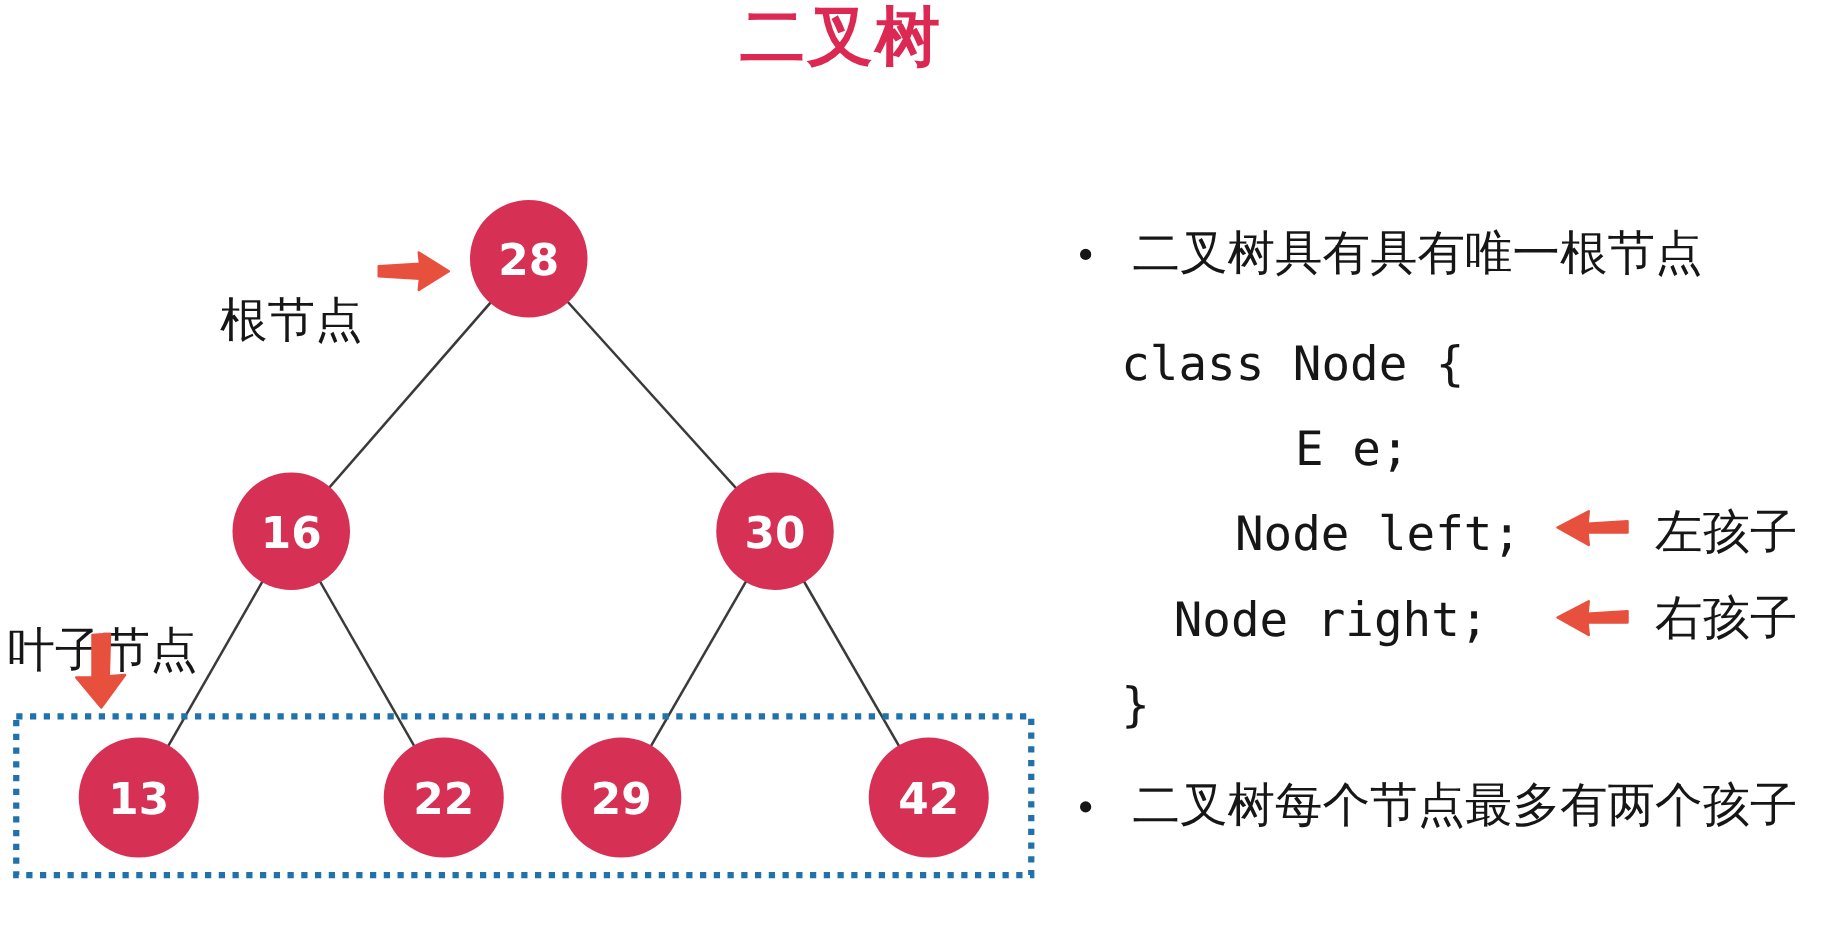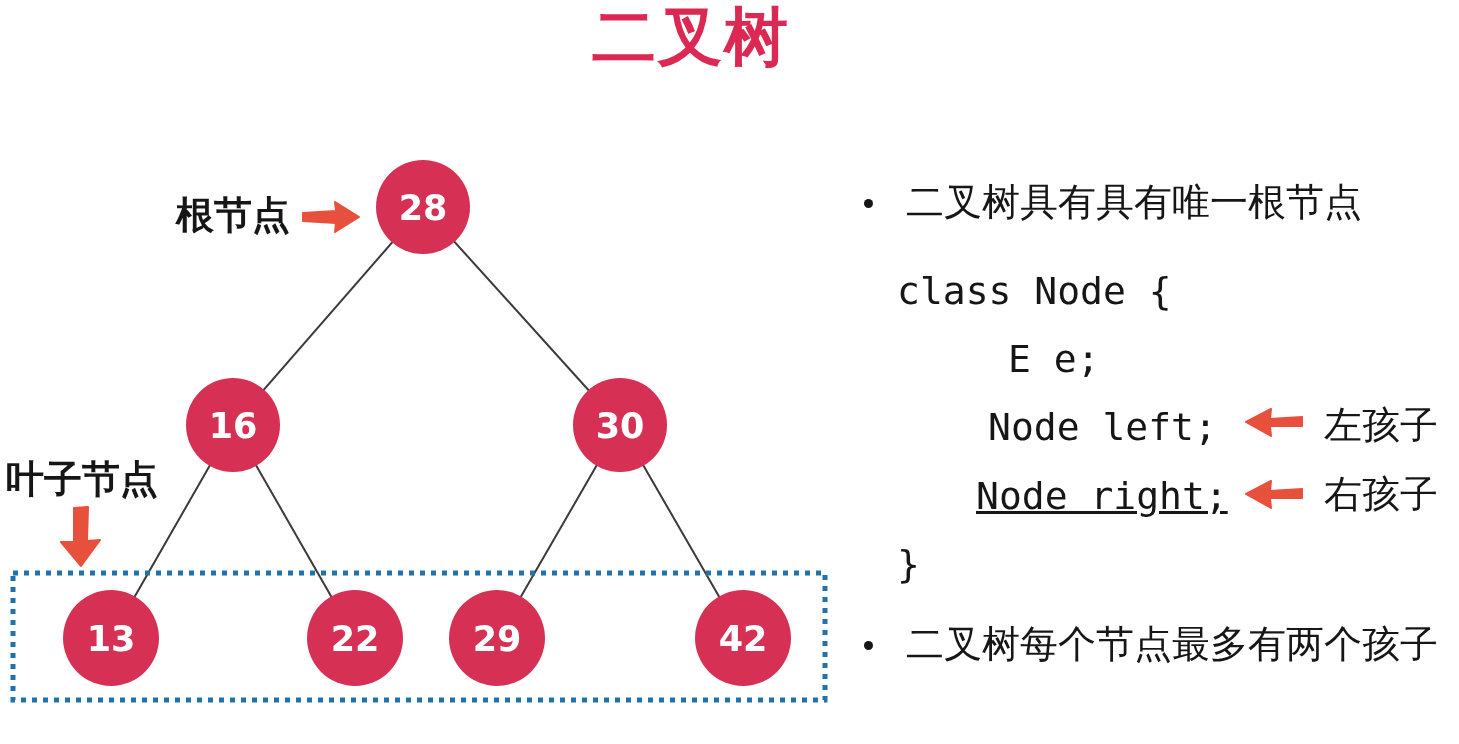--- a/index.html
+++ b/index.html
@@ -10,21 +10,21 @@
     color: var(--text, #161616);
     position: relative;
     overflow: hidden;
   }
   .stage { position: absolute; inset: 0; }
 
   
   .page-title {
     position: absolute;
     left: 592px; top: 2px;
-    font-size: 64px;
+    font-size: 52px;
     font-weight: 700;
     letter-spacing: 2px;
     color: var(--title, #DC2953);
     line-height: 1.1;
     white-space: nowrap;
   }
 
   
   .tree-svg { position: absolute; left: 0; top: 0; }
   .tree-edge { stroke: var(--edge, #3A3A3A); stroke-width: 2; }
@@ -33,24 +33,25 @@
   .node-value {
     fill: var(--node-text, #FFFFFF);
     font: 700 35px "DejaVu Sans", sans-serif;
     text-anchor: middle;
   }
 
   
   .diagram-label {
     position: absolute;
     font-size: 38px;
-    font-weight: 700;
+    font-weight: 400;
     line-height: 1;
     white-space: nowrap;
     color: var(--text, #161616);
+    margin-top: 41px;
   }
   .root-label { left: 176px; top: 196px; }
   .leaf-label { left: 6px;  top: 460px; }
   .hand-arrow { position: absolute; }
   .hand-arrow path {
     fill: var(--arrow, #E8503E);
     stroke: var(--arrow, #E8503E);
     stroke-width: 2; stroke-linejoin: round;
   }
   .arrow-root { left: 300px; top: 198px; }
@@ -85,23 +86,23 @@
 
   .code-line {
     position: absolute;
     font-family: "DejaVu Sans Mono", "Liberation Mono", monospace;
     font-size: 38px;
     line-height: 1;
     white-space: pre;
     color: var(--text, #161616);
   }
   .code-1 { left: 897px; top: 272px; }
-  .code-2 { left: 1008px; top: 340px; }
+  .code-2 { left: 1036px; top: 340px; }
   .code-3 { left: 988px; top: 408px; }
-  .code-4 { left: 976px; top: 477px; text-decoration: underline; }
+  .code-4 { left: 939px; top: 477px; }
   .code-5 { left: 897px; top: 545px; }
 
   .code-annotation {
     position: absolute;
     left: 1324px;
     font-size: 38px;
     line-height: 1;
     white-space: nowrap;
     color: var(--text, #161616);
   }

